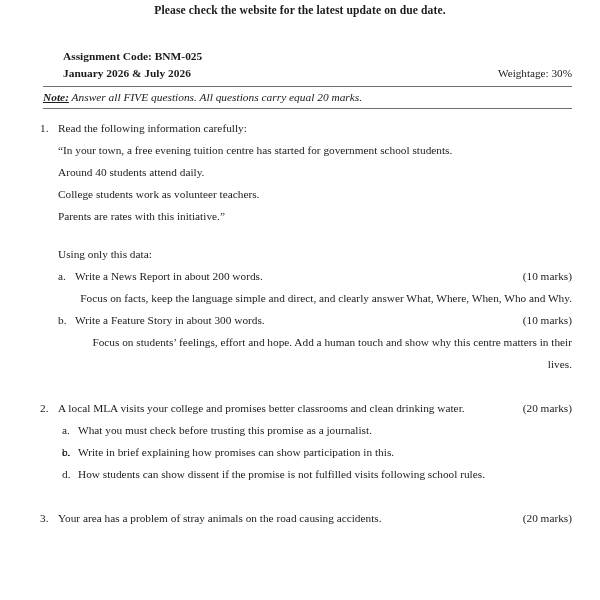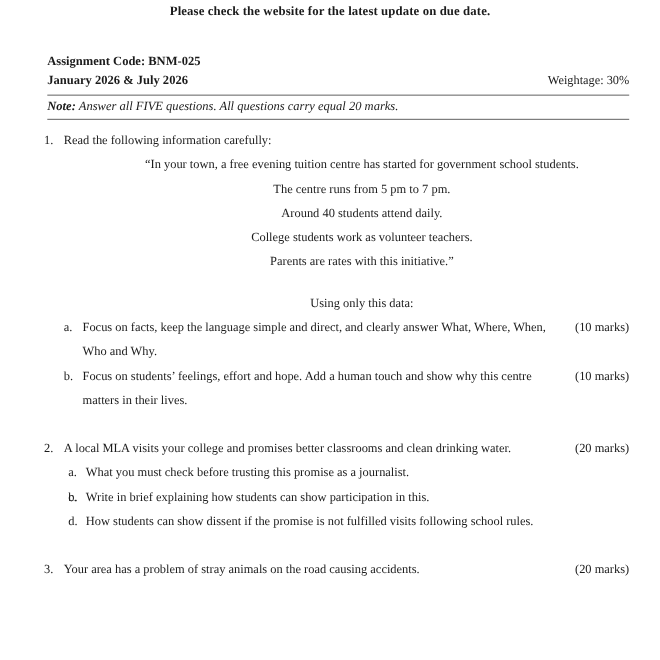--- a/index.html
+++ b/index.html
@@ -33,20 +33,21 @@
     padding-top: 4px;
     line-height: 14px;
   }
 
   .meta-block {
     margin-top: 30px;
     padding: 0 28px 0 43px;
     display: flex;
     justify-content: space-between;
     align-items: center;
+    margin-left: 20px;
   }
   .meta-left {
     font-weight: bold;
     font-size: 11.4px;
     line-height: 17px;
     white-space: nowrap;
   }
   .meta-right {
     text-align: right;
     font-size: 11.2px;
@@ -65,20 +66,21 @@
   .note-line {
     font-size: 11.4px;
     font-style: italic;
     line-height: 16px;
     padding: 2px 28px 3px 43px;
     white-space: nowrap;
   }
   .note-line .note-label {
     font-weight: bold;
     font-style: italic;
+    text-decoration: underline;
   }
 
   
   .body-area {
     padding-top: 8px;
     font-size: 11.3px;
     line-height: 22px;
   }
 
   .q {
@@ -97,21 +99,20 @@
     top: 0;
     width: 16px;
     text-align: left;
   }
   .q-head .marks {
     float: right;
   }
 
   .plain-line {
     padding-left: 58px;
-    text-align: center;
   }
   .plain-line.gap-above { margin-top: 16px; }
 
   
   .sub {
     position: relative;
     padding-right: 28px;
   }
   .sub.lvl1 { padding-left: 75px; }   
   .sub.lvl2 { padding-left: 78px; }   
@@ -124,21 +125,21 @@
   .sub.lvl1 .sub-marker { left: 58px; }
   .sub.lvl2 .sub-marker { left: 62px; }
 
   .sub .marks {
     float: right;
     margin-left: 14px;
   }
   .sub-cont {
     padding-right: 28px;
   }
-  .sub-cont.lvl1 { padding-left: 75px; }
+  .sub-cont.lvl1 { padding-left: 75px; text-align: right; }
   .spacer-md { height: 22px; }
 </style>
 </head>
 <body>
 
 <div class="page">
 
   <div class="notice">Please check the website for the latest update on due date.</div>
 
   <div class="meta-block">
@@ -162,36 +163,37 @@
 
   <div class="body-area">
 
     <div class="q">
       <div class="q-head">
         <span class="q-num">1.</span>
         <span>Read the following information carefully:</span>
       </div>
 
       <div class="plain-line">“In your town, a free evening tuition centre has started for government school students.</div>
-      <div class="plain-line">The centre runs from 5 pm to 7 pm.</div>
       <div class="plain-line">Around 40 students attend daily.</div>
       <div class="plain-line">College students work as volunteer teachers.</div>
       <div class="plain-line">Parents are rates with this initiative.”</div>
 
       <div class="plain-line gap-above">Using only this data:</div>
 
       <div class="sub lvl1">
         <span class="sub-marker">a.</span>
         <span class="marks">(10 marks)</span>
+        <span>Write a News Report in about 200 words.</span>
       </div>
       <div class="sub-cont lvl1">Focus on facts, keep the language simple and direct, and clearly answer What, Where, When, Who and Why.</div>
 
       <div class="sub lvl1">
         <span class="sub-marker">b.</span>
         <span class="marks">(10 marks)</span>
+        <span>Write a Feature Story in about 300 words.</span>
       </div>
       <div class="sub-cont lvl1">Focus on students’ feelings, effort and hope. Add a human touch and show why this centre matters in their lives.</div>
     </div>
 
     <div class="spacer-md"></div>
 
     <div class="q">
       <div class="q-head">
         <span class="q-num">2.</span>
         <span class="marks">(20 marks)</span>
@@ -200,21 +202,21 @@
 
       <div class="sub lvl2">
         <span class="sub-marker">a.</span>
         <span>What you must check before trusting this promise as a journalist.</span>
       </div>
       <div class="sub lvl2">
         <span class="sub-marker">b.</span>
       </div>
       <div class="sub lvl2">
         <span class="sub-marker">c.</span>
-        <span>Write in brief explaining how students can show participation in this.</span>
+        <span>Write in brief explaining how promises can show participation in this.</span>
       </div>
       <div class="sub lvl2">
         <span class="sub-marker">d.</span>
         <span>How students can show dissent if the promise is not fulfilled visits following school rules.</span>
       </div>
     </div>
 
     <div class="spacer-md"></div>
 
     <div class="q">

